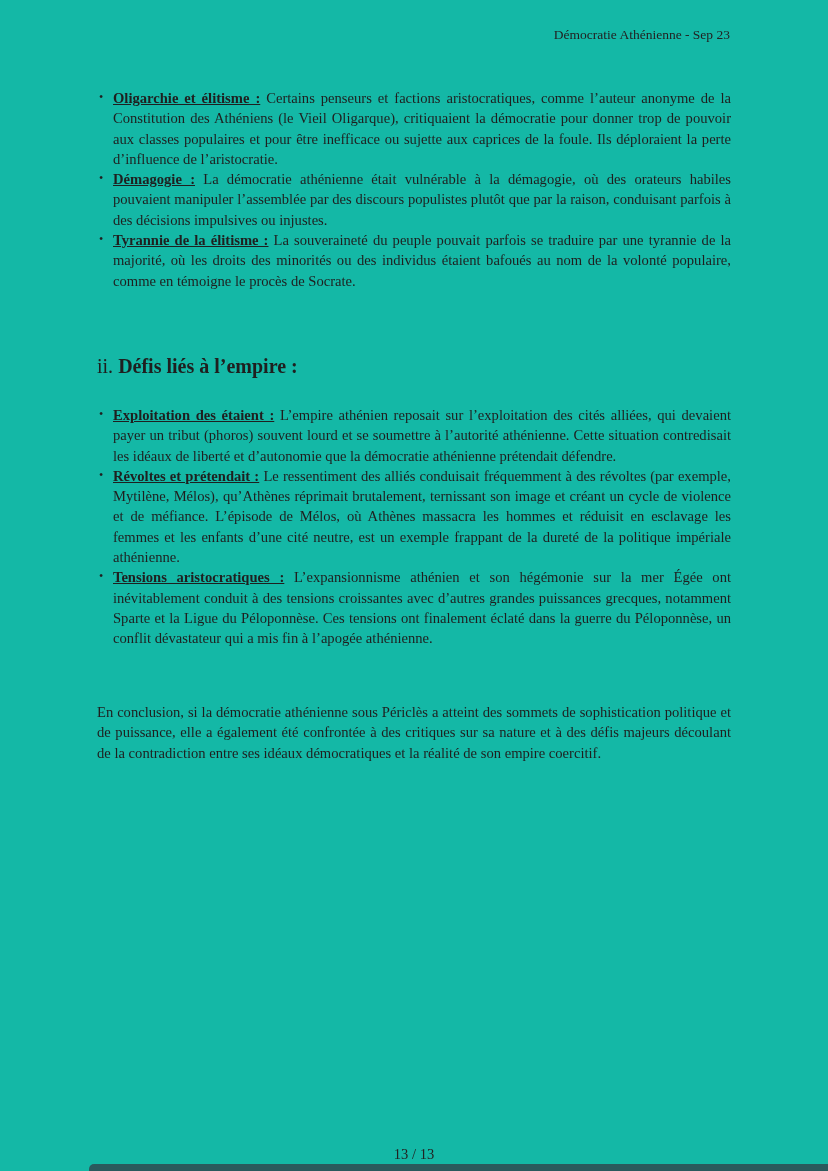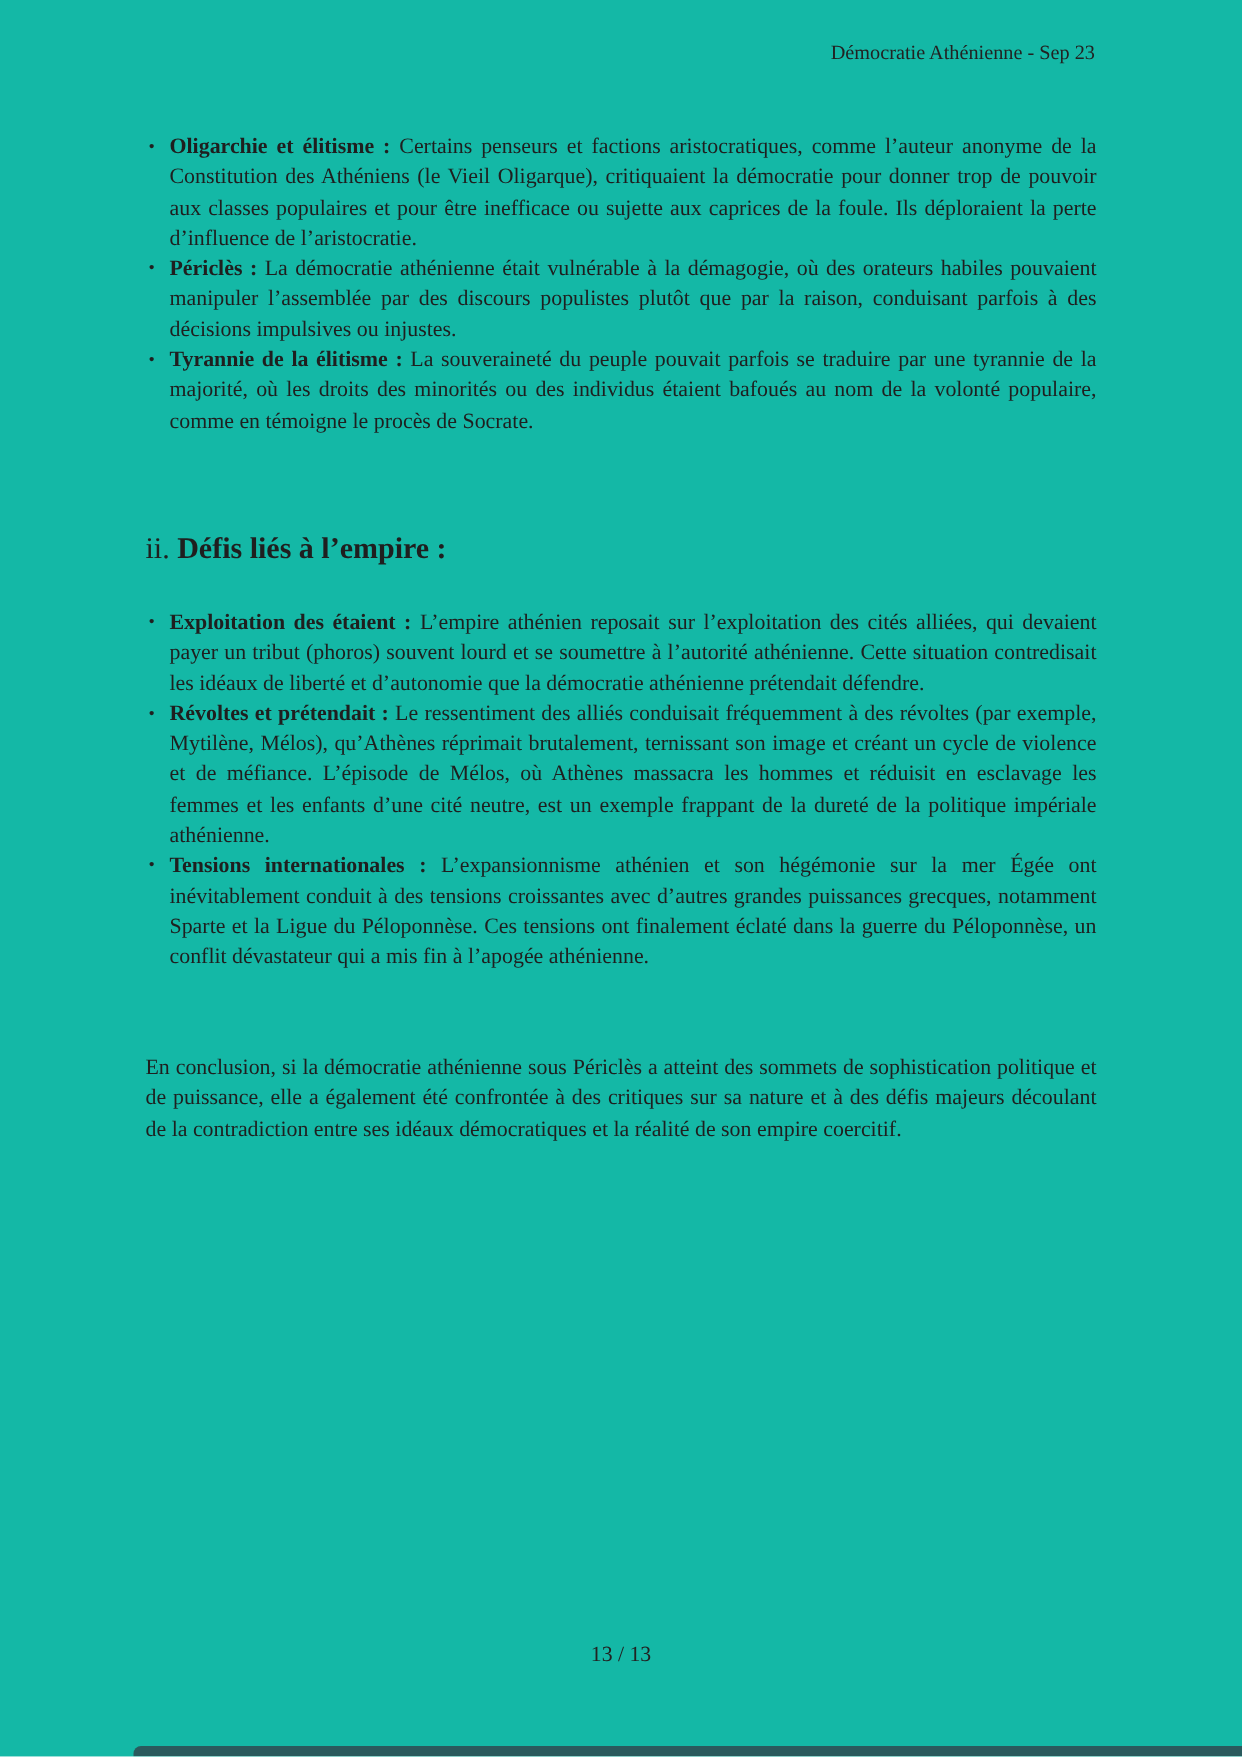--- a/index.html
+++ b/index.html
@@ -33,36 +33,36 @@
     position: relative;
     padding-left: 16px;
     hyphens: auto;
   }
   ul.doc-list li .bullet {
     position: absolute;
     left: 2px;
     top: -1px;
     font-size: 12px;
   }
-  .lead { font-weight: bold; }
+  .lead { font-weight: bold; text-decoration: underline; }
   .list-1 { top: 88px; }
   .list-2 { top: 405px; }
   .section-heading {
     top: 356px;
     font-size: 20px;
     text-align: left;
   }
   .section-heading .heading-label { font-weight: bold; }
   .conclusion {
     top: 702px;
     hyphens: auto;
   }
   .page-footer {
     position: absolute;
-    top: 1095px;
+    top: 1146px;
     left: 0;
     width: 100%;
     text-align: center;
     font-size: 14.5px;
     color: #222222;
   }
   .bottom-bar {
     position: absolute;
     left: 89px;
     right: 0;
@@ -78,21 +78,21 @@
 <div class="page">
 
   <div class="running-header">Démocratie Athénienne - Sep 23</div>
 
   <ul class="content-block doc-list list-1">
     <li>
       <span class="bullet">•</span><span class="lead">Oligarchie et élitisme :</span>
       <span>Certains penseurs et factions aristocratiques, comme l’auteur anonyme de la Constitution des Athéniens (le Vieil Oligarque), critiquaient la démocratie pour donner trop de pouvoir aux classes populaires et pour être inefficace ou sujette aux caprices de la foule. Ils déploraient la perte d’influence de l’aristocratie.</span>
     </li>
     <li>
-      <span class="bullet">•</span><span class="lead">Périclès :</span>
+      <span class="bullet">•</span><span class="lead">Démagogie :</span>
       <span>La démocratie athénienne était vulnérable à la démagogie, où des orateurs habiles pouvaient manipuler l’assemblée par des discours populistes plutôt que par la raison, conduisant parfois à des décisions impulsives ou injustes.</span>
     </li>
     <li>
       <span class="bullet">•</span><span class="lead">Tyrannie de la élitisme :</span>
       <span>La souveraineté du peuple pouvait parfois se traduire par une tyrannie de la majorité, où les droits des minorités ou des individus étaient bafoués au nom de la volonté populaire, comme en témoigne le procès de Socrate.</span>
     </li>
   </ul>
 
   <div class="content-block section-heading">
     <span class="heading-numeral">ii. </span><span class="heading-label">Défis liés à l’empire :</span>
@@ -101,21 +101,21 @@
   <ul class="content-block doc-list list-2">
     <li>
       <span class="bullet">•</span><span class="lead">Exploitation des étaient :</span>
       <span>L’empire athénien reposait sur l’exploitation des cités alliées, qui devaient payer un tribut (phoros) souvent lourd et se soumettre à l’autorité athénienne. Cette situation contredisait les idéaux de liberté et d’autonomie que la démocratie athénienne prétendait défendre.</span>
     </li>
     <li>
       <span class="bullet">•</span><span class="lead">Révoltes et prétendait :</span>
       <span>Le ressentiment des alliés conduisait fréquemment à des révoltes (par exemple, Mytilène, Mélos), qu’Athènes réprimait brutalement, ternissant son image et créant un cycle de violence et de méfiance. L’épisode de Mélos, où Athènes massacra les hommes et réduisit en esclavage les femmes et les enfants d’une cité neutre, est un exemple frappant de la dureté de la politique impériale athénienne.</span>
     </li>
     <li>
-      <span class="bullet">•</span><span class="lead">Tensions internationales :</span>
+      <span class="bullet">•</span><span class="lead">Tensions aristocratiques :</span>
       <span>L’expansionnisme athénien et son hégémonie sur la mer Égée ont inévitablement conduit à des tensions croissantes avec d’autres grandes puissances grecques, notamment Sparte et la Ligue du Péloponnèse. Ces tensions ont finalement éclaté dans la guerre du Péloponnèse, un conflit dévastateur qui a mis fin à l’apogée athénienne.</span>
     </li>
   </ul>
 
   <p class="content-block conclusion">En conclusion, si la démocratie athénienne sous Périclès a atteint des sommets de sophistication politique et de puissance, elle a également été confrontée à des critiques sur sa nature et à des défis majeurs découlant de la contradiction entre ses idéaux démocratiques et la réalité de son empire coercitif.</p>
 
   <div class="page-footer">13 / 13</div>
 
   <div class="bottom-bar"></div>
 

